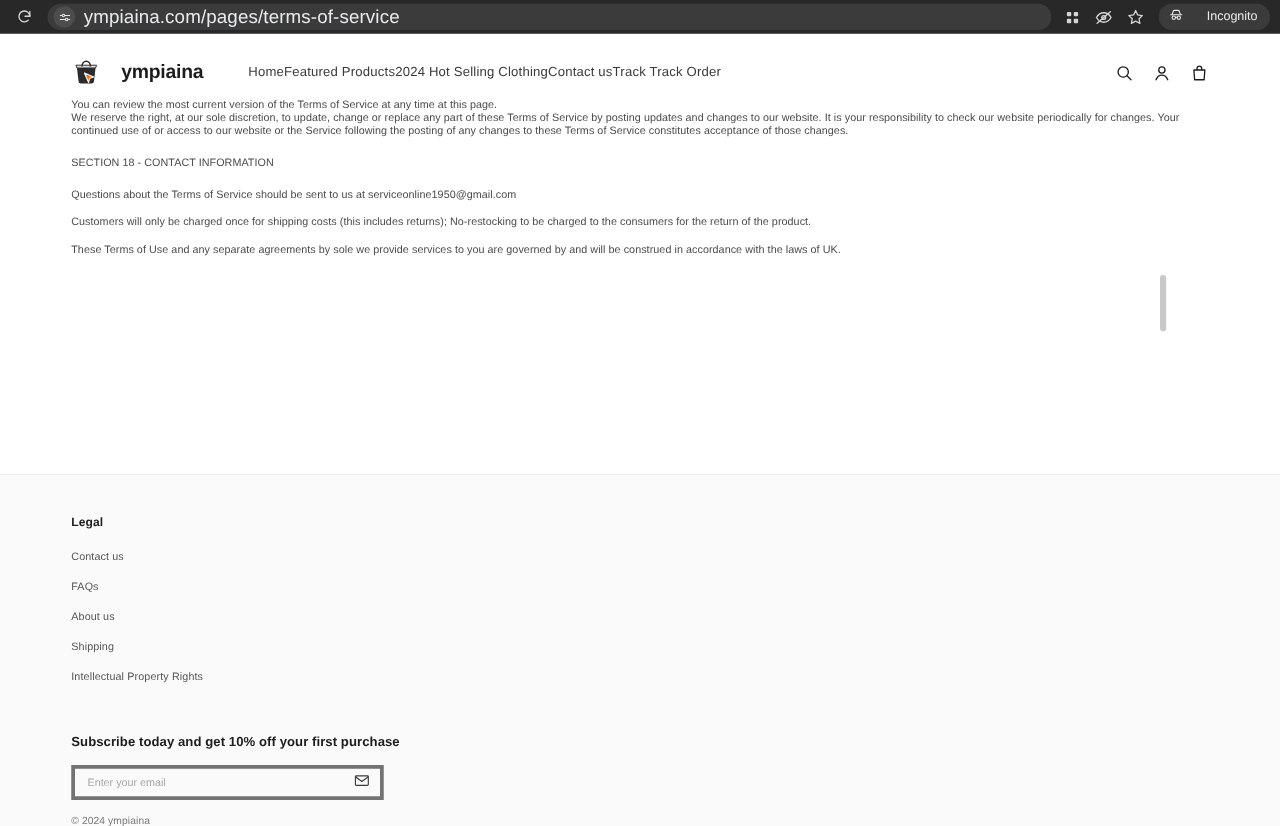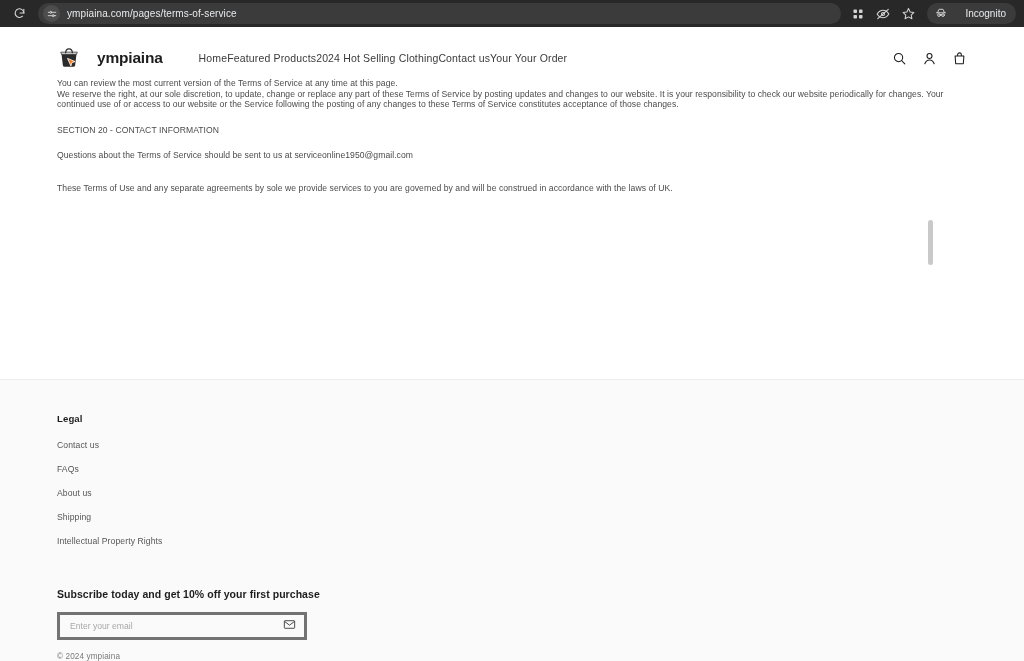--- a/index.html
+++ b/index.html
@@ -39,21 +39,21 @@
   }
   .site-chip {
     width: 17px; height: 17px;
     border-radius: 50%;
     background: #4d4d4d;
     display: flex; align-items: center; justify-content: center;
     color: #e3e3e3; flex: none;
   }
   .url-text {
     color: #e8eaed;
-    font-size: 10px;
+    font-size: 15px;
     letter-spacing: 0.1px;
     white-space: nowrap; overflow: hidden;
   }
   .chrome-right { display: flex; align-items: center; gap: 3px; flex: none; }
   .incognito-pill {
     height: 21px;
     background: #3b3b3b;
     border-radius: 11px;
     display: flex; align-items: center;
     gap: 18px;
@@ -285,21 +285,21 @@
         </svg>
       </span>
       <span class="logo-text">ympiaina</span>
     </div>
 
     <nav class="main-nav">
       <a href="#">Home</a>
       <a href="#">Featured Products</a>
       <a href="#">2024 Hot Selling Clothing</a>
       <a href="#">Contact us</a>
-      <a href="#">Your Your Order</a>
+      <a href="#">Track Track Order</a>
     </nav>
 
     <div class="header-icons">
       <span class="hicon">
         <svg width="15" height="15" viewBox="0 0 24 24" fill="none" stroke="currentColor" stroke-width="1.7" stroke-linecap="round">
           <circle cx="10.5" cy="10.5" r="6.6"></circle>
             <line x1="15.4" y1="15.4" x2="20.5" y2="20.5"></line>
         </svg>
       </span>
       <span class="hicon">
@@ -314,24 +314,25 @@
             <path d="M9 8V6a3 3 0 0 1 6 0v2"></path>
         </svg>
       </span>
     </div>
   </div>
 
   <div class="content">
     <p>You can review the most current version of the Terms of Service at any time at this page.</p>
     <p>We reserve the right, at our sole discretion, to update, change or replace any part of these Terms of Service by posting updates and changes to our website. It is your responsibility to check our website periodically for changes. Your continued use of or access to our website or the Service following the posting of any changes to these Terms of Service constitutes acceptance of those changes.</p>
     <div class="gap-12"></div>
-    <p class="section-title">SECTION 20 - CONTACT INFORMATION</p>
+    <p class="section-title">SECTION 18 - CONTACT INFORMATION</p>
     <div class="gap-12"></div>
     <p>Questions about the Terms of Service should be sent to us at serviceonline1950@gmail.com</p>
     <div class="gap-9"></div>
+    <p>Customers will only be charged once for shipping costs (this includes returns); No-restocking to be charged to the consumers for the return of the product.</p>
     <div class="gap-9"></div>
     <p>These Terms of Use and any separate agreements by sole we provide services to you are governed by and will be construed in accordance with the laws of UK.</p>
 
     <div class="mono-block">
       
       
     </div>
 
     <div class="inner-scrollbar">
       <div class="thumb"></div>

